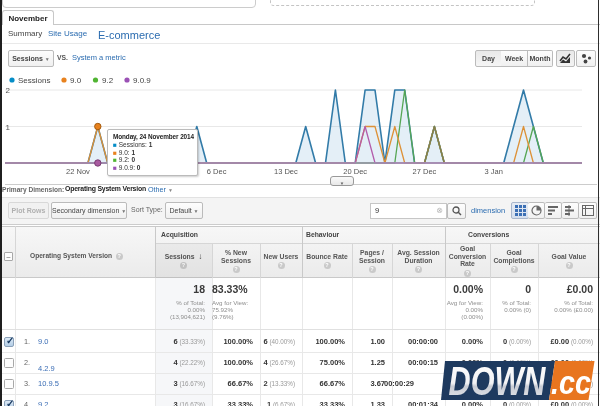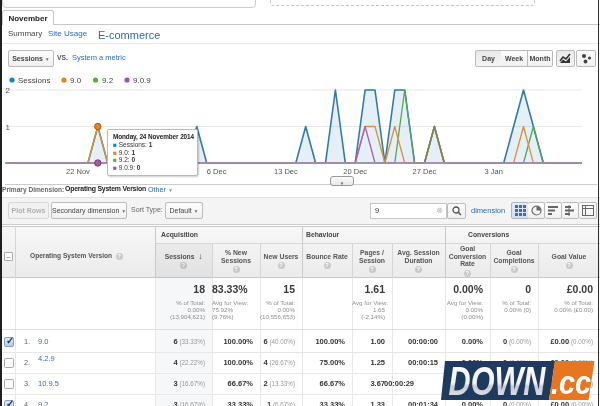--- a/index.html
+++ b/index.html
@@ -227,28 +227,20 @@
 <div class="abs" style="left:156px;top:278px;width:56px;height:128px;background:#f6f7f9"></div>
 
 <div style="position:absolute;left:155px;top:283px;width:50px;text-align:right;white-space:nowrap">
       <div style="font-size:10.5px;font-weight:bold;color:#3a3a3a">18</div>
       <div style="margin-top:4px;font-size:6.2px;line-height:7px;color:#8e8e8e">% of Total:<br>0.00%<br>(13,904,621)</div>
     </div>
 <div style="position:absolute;left:212px;top:283px;width:41px;text-align:left;white-space:nowrap">
       <div style="font-size:10.5px;font-weight:bold;color:#3a3a3a">83.33%</div>
       <div style="margin-top:4px;font-size:6.2px;line-height:7px;color:#8e8e8e">Avg for View:<br>75.92%<br>(9.76%)</div>
     </div>
-<div style="position:absolute;left:260px;top:283px;width:35px;text-align:right;white-space:nowrap">
-      <div style="font-size:10.5px;font-weight:bold;color:#3a3a3a">15</div>
-      <div style="margin-top:4px;font-size:6.2px;line-height:7px;color:#8e8e8e">% of Total:<br>0.00%<br>(10,556,653)</div>
-    </div>
-<div style="position:absolute;left:352px;top:283px;width:33px;text-align:right;white-space:nowrap">
-      <div style="font-size:10.5px;font-weight:bold;color:#3a3a3a">1.61</div>
-      <div style="margin-top:4px;font-size:6.2px;line-height:7px;color:#8e8e8e">Avg for View:<br>1.65<br>(-2.14%)</div>
-    </div>
 <div style="position:absolute;left:445px;top:283px;width:38px;text-align:right;white-space:nowrap">
       <div style="font-size:10.5px;font-weight:bold;color:#3a3a3a">0.00%</div>
       <div style="margin-top:4px;font-size:6.2px;line-height:7px;color:#8e8e8e">Avg for View:<br>0.00%<br>(0.00%)</div>
     </div>
 <div style="position:absolute;left:490px;top:283px;width:41px;text-align:right;white-space:nowrap">
       <div style="font-size:10.5px;font-weight:bold;color:#3a3a3a">0</div>
       <div style="margin-top:4px;font-size:6.2px;line-height:7px;color:#8e8e8e">% of Total:<br>0.00% (0)</div>
     </div>
 <div style="position:absolute;left:538px;top:283px;width:55px;text-align:right;white-space:nowrap">
       <div style="font-size:10.5px;font-weight:bold;color:#3a3a3a">£0.00</div>
@@ -266,21 +258,21 @@
 <div style="position:absolute;left:260px;top:330.5px;width:35px;height:21px;line-height:21px;text-align:right;font-size:7.5px;color:#333;font-weight:bold;white-space:nowrap">6<span style="font-size:6.3px;color:#999;font-weight:normal"> (40.00%)</span></div>
 <div style="position:absolute;left:302px;top:330.5px;width:43px;height:21px;line-height:21px;text-align:right;font-size:7.5px;color:#333;font-weight:bold;white-space:nowrap">100.00%</div>
 <div style="position:absolute;left:352px;top:330.5px;width:33px;height:21px;line-height:21px;text-align:right;font-size:7.5px;color:#333;font-weight:bold;white-space:nowrap">1.00</div>
 <div style="position:absolute;left:392px;top:330.5px;width:46px;height:21px;line-height:21px;text-align:right;font-size:7.5px;color:#333;font-weight:bold;white-space:nowrap">00:00:00</div>
 <div style="position:absolute;left:445px;top:330.5px;width:38px;height:21px;line-height:21px;text-align:right;font-size:7.5px;color:#333;font-weight:bold;white-space:nowrap">0.00%</div>
 <div style="position:absolute;left:490px;top:330.5px;width:41px;height:21px;line-height:21px;text-align:right;font-size:7.5px;color:#333;font-weight:bold;white-space:nowrap">0<span style="font-size:6.3px;color:#999;font-weight:normal"> (0.00%)</span></div>
 <div style="position:absolute;left:538px;top:330.5px;width:55px;height:21px;line-height:21px;text-align:right;font-size:7.5px;color:#333;font-weight:bold;white-space:nowrap">£0.00<span style="font-size:6.3px;color:#999;font-weight:normal"> (0.00%)</span></div>
 <div style="position:absolute;left:0;top:351.5px;width:600px;height:1px;background:#e8e8e8"></div>
 <div style="position:absolute;left:4px;top:357.5px;width:8px;height:8px;background:#fdfdfd;border:1px solid #a8a8a8;border-radius:1.5px"></div>
 <div style="position:absolute;left:24px;top:351.5px;height:21px;line-height:21px;font-size:7.3px;color:#666">2.</div>
-<div style="position:absolute;left:38px;top:348px;height:21px;line-height:21px;font-size:7.5px;color:#3a6db5">4.2.9</div>
+<div style="position:absolute;left:38px;top:358px;height:21px;line-height:21px;font-size:7.5px;color:#3a6db5">4.2.9</div>
 <div style="position:absolute;left:155px;top:351.5px;width:50px;height:21px;line-height:21px;text-align:right;font-size:7.5px;color:#333;font-weight:bold;white-space:nowrap">4<span style="font-size:6.3px;color:#999;font-weight:normal"> (22.22%)</span></div>
 <div style="position:absolute;left:212px;top:351.5px;width:41px;height:21px;line-height:21px;text-align:right;font-size:7.5px;color:#333;font-weight:bold;white-space:nowrap">100.00%</div>
 <div style="position:absolute;left:260px;top:351.5px;width:35px;height:21px;line-height:21px;text-align:right;font-size:7.5px;color:#333;font-weight:bold;white-space:nowrap">4<span style="font-size:6.3px;color:#999;font-weight:normal"> (26.67%)</span></div>
 <div style="position:absolute;left:302px;top:351.5px;width:43px;height:21px;line-height:21px;text-align:right;font-size:7.5px;color:#333;font-weight:bold;white-space:nowrap">75.00%</div>
 <div style="position:absolute;left:352px;top:351.5px;width:33px;height:21px;line-height:21px;text-align:right;font-size:7.5px;color:#333;font-weight:bold;white-space:nowrap">1.25</div>
 <div style="position:absolute;left:392px;top:351.5px;width:46px;height:27px;line-height:21px;text-align:right;font-size:7.5px;color:#333;font-weight:bold;white-space:nowrap">00:00:15</div>
 <div style="position:absolute;left:445px;top:351.5px;width:38px;height:21px;line-height:21px;text-align:right;font-size:7.5px;color:#333;font-weight:bold;white-space:nowrap">0.00%</div>
 <div style="position:absolute;left:490px;top:351.5px;width:41px;height:21px;line-height:21px;text-align:right;font-size:7.5px;color:#333;font-weight:bold;white-space:nowrap">0<span style="font-size:6.3px;color:#999;font-weight:normal"> (0.00%)</span></div>
 <div style="position:absolute;left:538px;top:351.5px;width:55px;height:21px;line-height:21px;text-align:right;font-size:7.5px;color:#333;font-weight:bold;white-space:nowrap">£0.00<span style="font-size:6.3px;color:#999;font-weight:normal"> (0.00%)</span></div>
 <div style="position:absolute;left:0;top:372.5px;width:600px;height:1px;background:#e8e8e8"></div>

